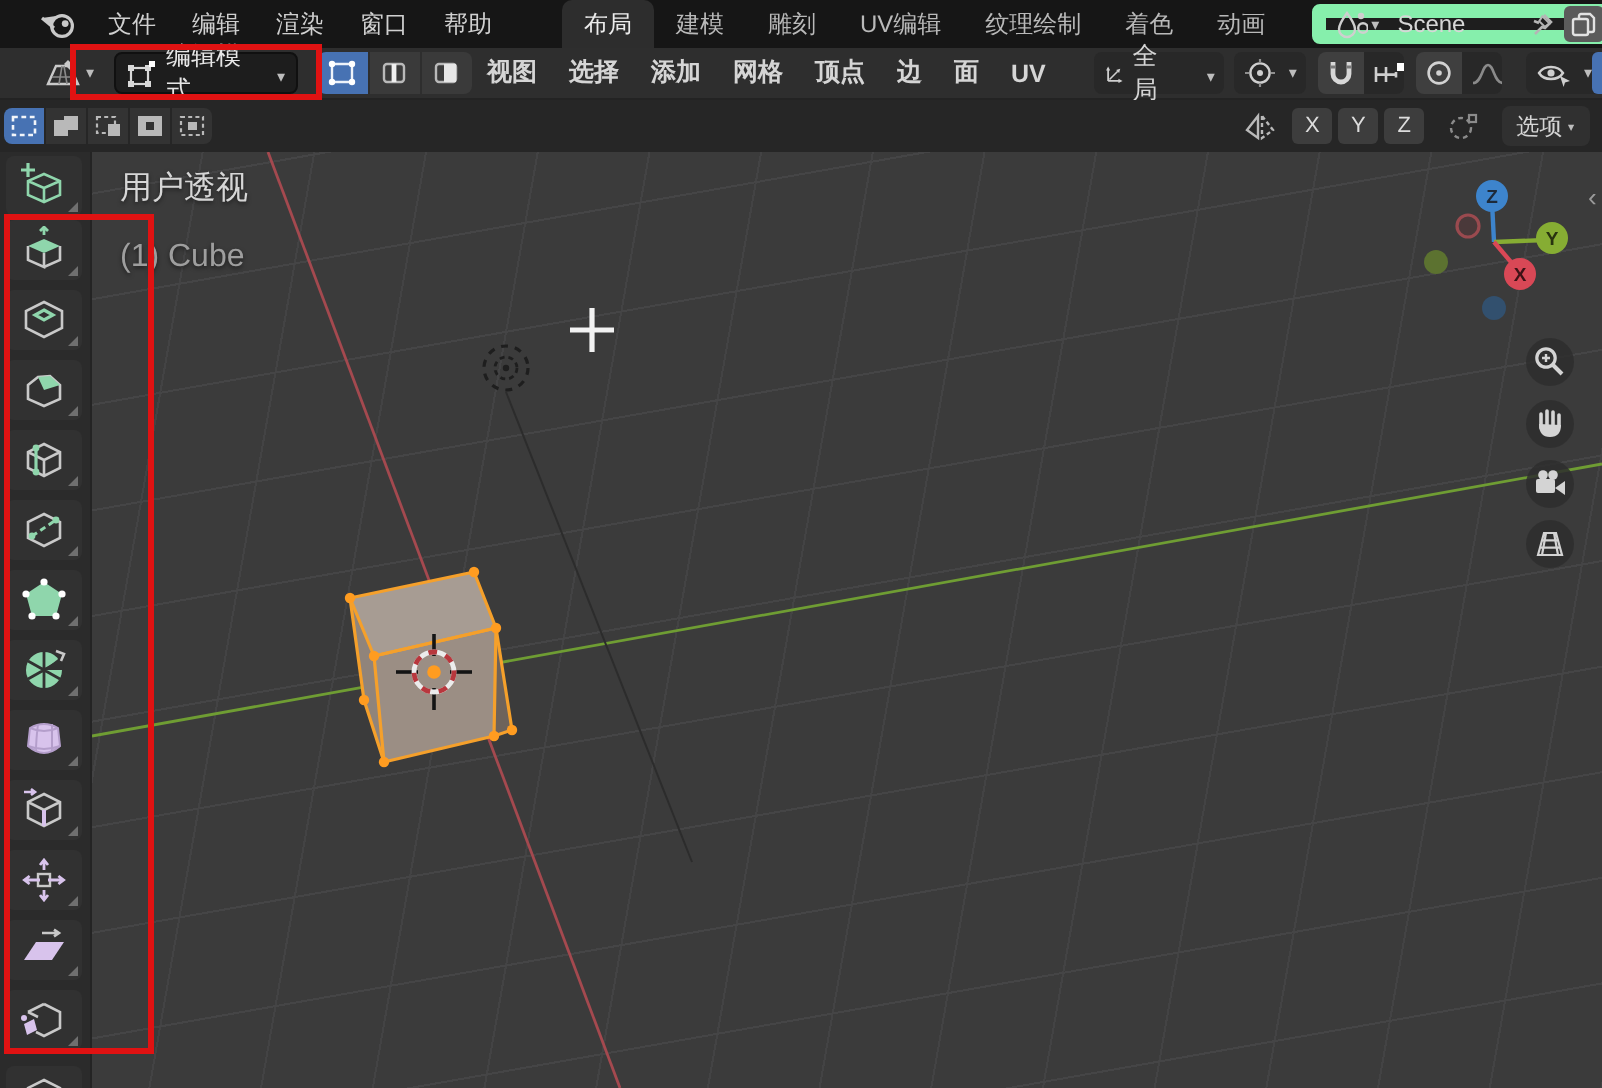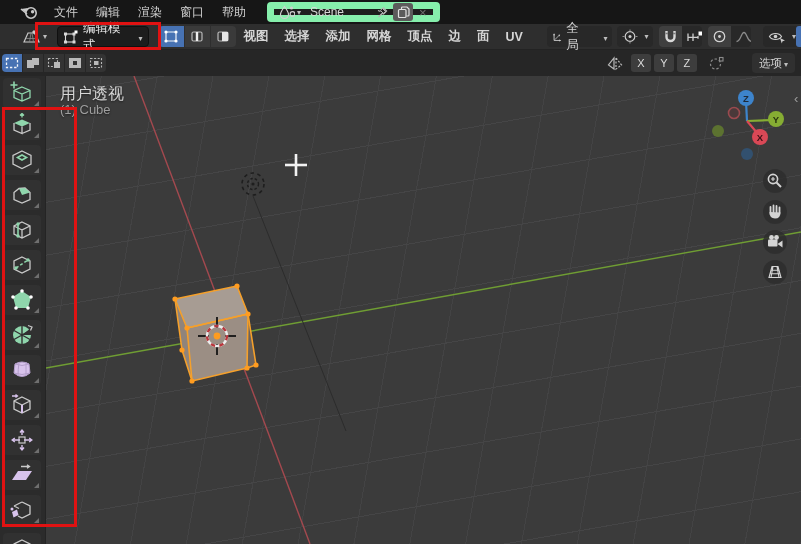--- a/index.html
+++ b/index.html
@@ -45,37 +45,37 @@
   
   .row3 { position:absolute; left:0; top:50px; width:801px; height:26px; background:#262626;
           display:flex; align-items:center; padding:0 6px 0 2px; color:#d5d5d5; font-size:11.5px; }
   .msk { width:20px; height:18px; background:#333333; margin-right:1px; display:flex; align-items:center; justify-content:center; }
   .msk:first-child { border-radius:4px 0 0 4px; }
   .msk.on { background:#4772b3; }
   .msk:nth-child(5) { border-radius:0 4px 4px 0; }
   .r3right { margin-left:auto; display:flex; align-items:center; gap:3px; }
   .axbtn { width:20px; height:18px; background:#3d3d3d; border-radius:3px; display:flex; align-items:center;
            justify-content:center; color:#dcdcdc; font-size:11px; }
-  .optbtn { display:flex; align-items:center; height:20px; padding:0 7px; background:#303030; border-radius:4px; margin-left:24px; }
+  .optbtn { display:flex; align-items:center; height:20px; padding:0 7px; background:#303030; border-radius:4px; margin-left:8px;font-family:Liberation Mono, monospace; }
 
   
   .toolbar { position:absolute; left:0; top:76px; width:46px; height:468px; background:#2b2b2b; border-right:1px solid #242424; overflow:hidden; }
   .tool { position:absolute; left:3px; width:38px; height:30px; background:#313131; border-radius:4px;
           display:flex; align-items:center; justify-content:center; }
   .tool::after { content:""; position:absolute; right:2px; bottom:2px; border-style:solid;
                  border-width:0 0 5px 5px; border-color:transparent transparent #8a8a8a transparent; opacity:.7; }
 
   
   .viewport { position:absolute; left:46px; top:76px; width:755px; height:468px; background-color:#3b3b3b;
       background-image:
         repeating-linear-gradient(350deg, rgba(255,255,255,0) 0 51px, #454546 51px 52px),
         repeating-linear-gradient(100deg, rgba(255,255,255,0) 0 54px, #434344 54px 55px);
       overflow:hidden; }
   .vp-label { position:absolute; left:14px; top:8px; color:#d6d6d6; font-size:16px; text-shadow:0 1px 2px rgba(0,0,0,.5); }
-  .vp-sublabel { position:absolute; left:14px; top:26px; color:#9e9e9e; font-size:13px; text-shadow:0 1px 2px rgba(0,0,0,.5); }
+  .vp-sublabel { position:absolute; left:14px; top:44px; color:#9e9e9e; font-size:16px; text-shadow:0 1px 2px rgba(0,0,0,.5); }
   .vp-svg { position:absolute; left:0; top:0; }
 
   
   .ann { position:absolute; border:3px solid #e01212; pointer-events:none; z-index:50; }
   .ann1 { left:35px; top:22px; width:126px; height:28px; }
   .ann2 { left:2px; top:107px; width:75px; height:420px; }
 
   .icon { display:inline-flex; align-items:center; justify-content:center; }
   svg { display:block; }
 </style>
@@ -92,20 +92,29 @@
         <path d="M1,4 L8,3 L5.5,7 Z" fill="#c9c9c9"></path>
         <path d="M1,4 L7,9" stroke="#c9c9c9" stroke-width="1.6"></path>
       </svg>
     </span>
     <span class="menu-item">文件</span>
     <span class="menu-item">编辑</span>
     <span class="menu-item">渲染</span>
     <span class="menu-item">窗口</span>
     <span class="menu-item">帮助</span>
 
+    <div class="tabs">
+      <span class="tab active">布局</span>
+      <span class="tab">建模</span>
+      <span class="tab">雕刻</span>
+      <span class="tab">UV编辑</span>
+      <span class="tab">纹理绘制</span>
+      <span class="tab">着色</span>
+      <span class="tab">动画</span>
+    </div>
 
     <div class="scene-pill">
       <span class="mini-btn chev">
         <svg width="16" height="15" viewBox="0 0 16 15">
           <path d="M5.5,1.5 C5.5,1.5 1.5,7 1.5,9.5 a4,4 0 0 0 8,0 C9.5,7 5.5,1.5 5.5,1.5 Z" fill="none" stroke="#cfcfcf" stroke-width="1.2"></path>
           <circle cx="12.5" cy="3" r="1.6" fill="#cfcfcf"></circle>
           <circle cx="13.5" cy="9" r="2.4" fill="none" stroke="#cfcfcf" stroke-width="1.2"></circle>
         </svg>
       </span>
       <span class="txt">Scene</span>

